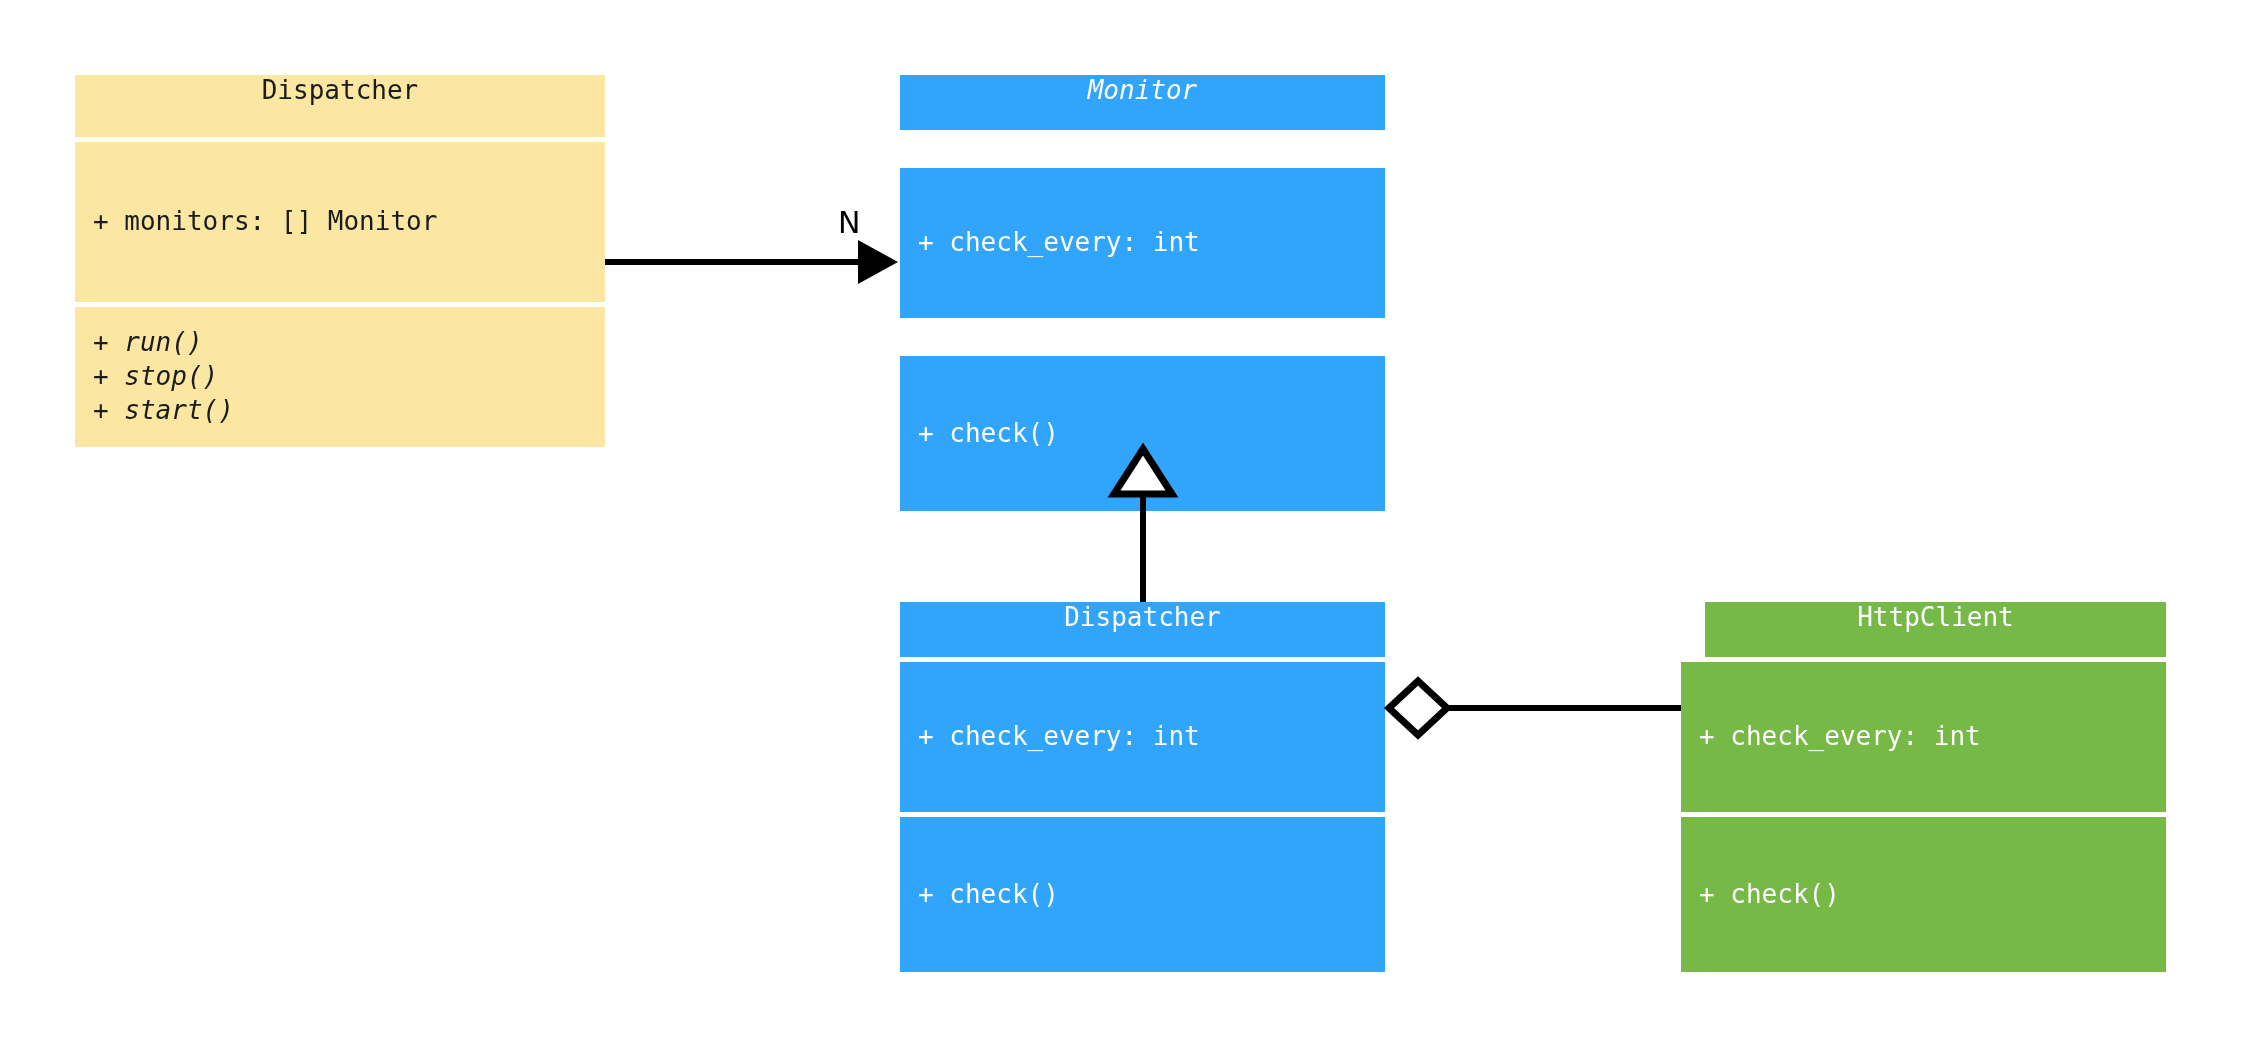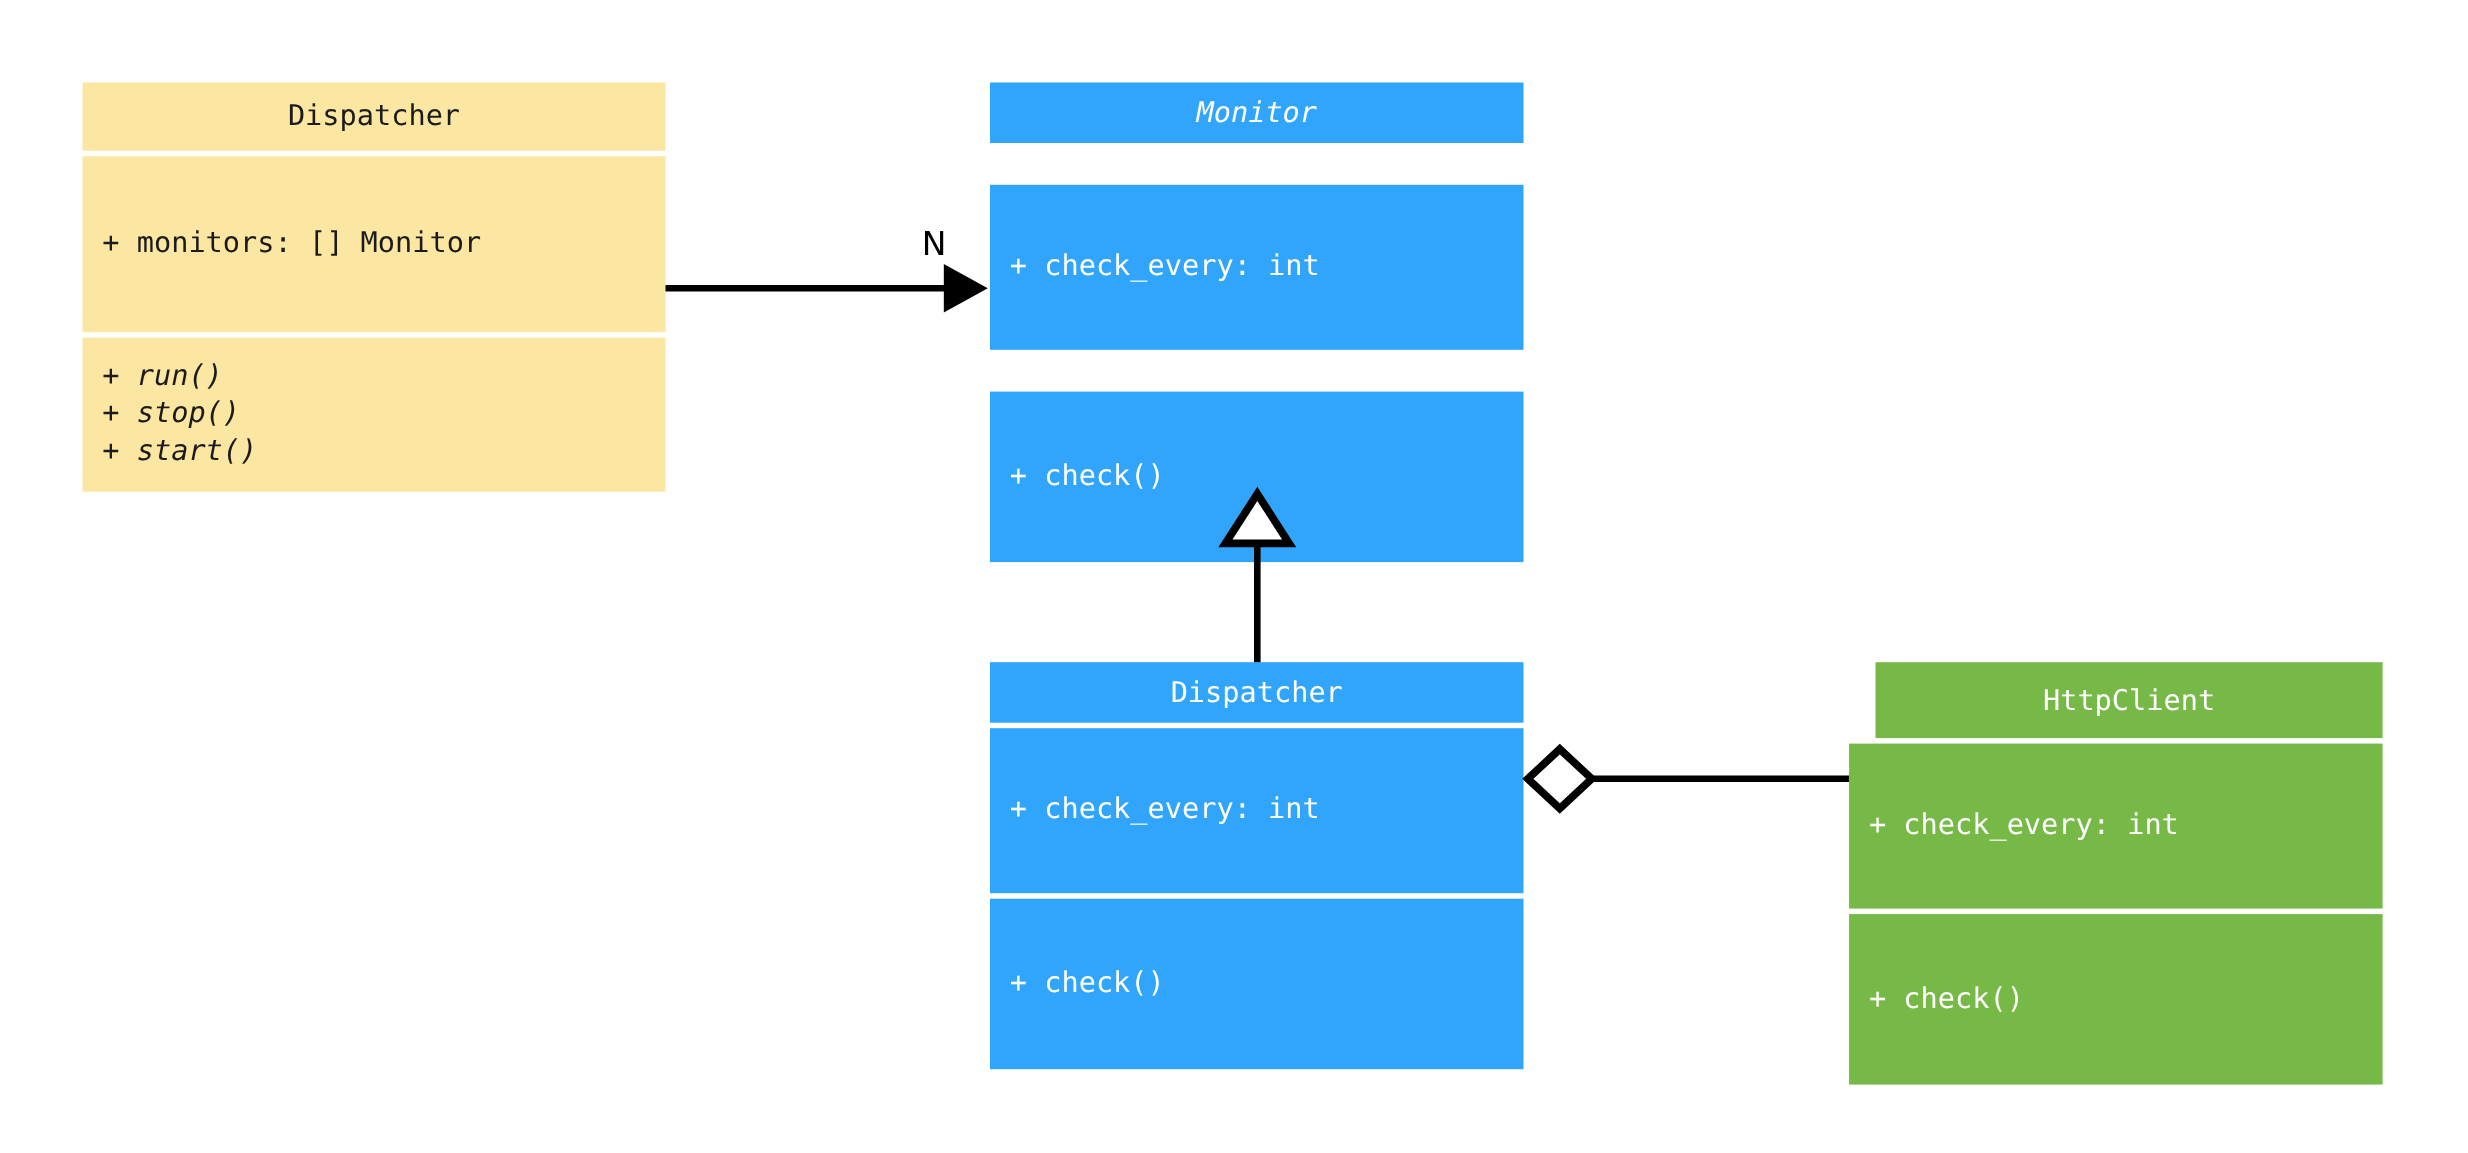--- a/index.html
+++ b/index.html
@@ -25,21 +25,21 @@
     box-sizing: border-box;
   }
   .compartment {
     box-sizing: border-box;
     display: flex;
     flex-direction: column;
     justify-content: center;
   }
   .compartment.title {
     align-items: center;
-    justify-content: center;
+    justify-content: flex-start;
   }
   .class-title {
     font-size: 26px;
     letter-spacing: 0px;
     white-space: nowrap;
   }
   .class-title.abstract {
     font-style: italic;
   }
   .member {
@@ -116,21 +116,21 @@
     </div>
     <div class="compartment" style="height:150px;">
       <div class="member">+ check_every: int</div>
     </div>
     <div class="compartment" style="height:155px;">
       <div class="member">+ check()</div>
     </div>
   </div>
 
   <div class="uml-class theme-green" style="left:1681px; top:602px; width:485px;">
-    <div class="compartment title" style="height:69px;margin-left:24px;">
+    <div class="compartment title" style="height:55px;margin-left:24px;">
       <span class="class-title">HttpClient</span>
     </div>
     <div class="compartment" style="height:150px;">
       <div class="member">+ check_every: int</div>
     </div>
     <div class="compartment" style="height:155px;">
       <div class="member">+ check()</div>
     </div>
   </div>
 

